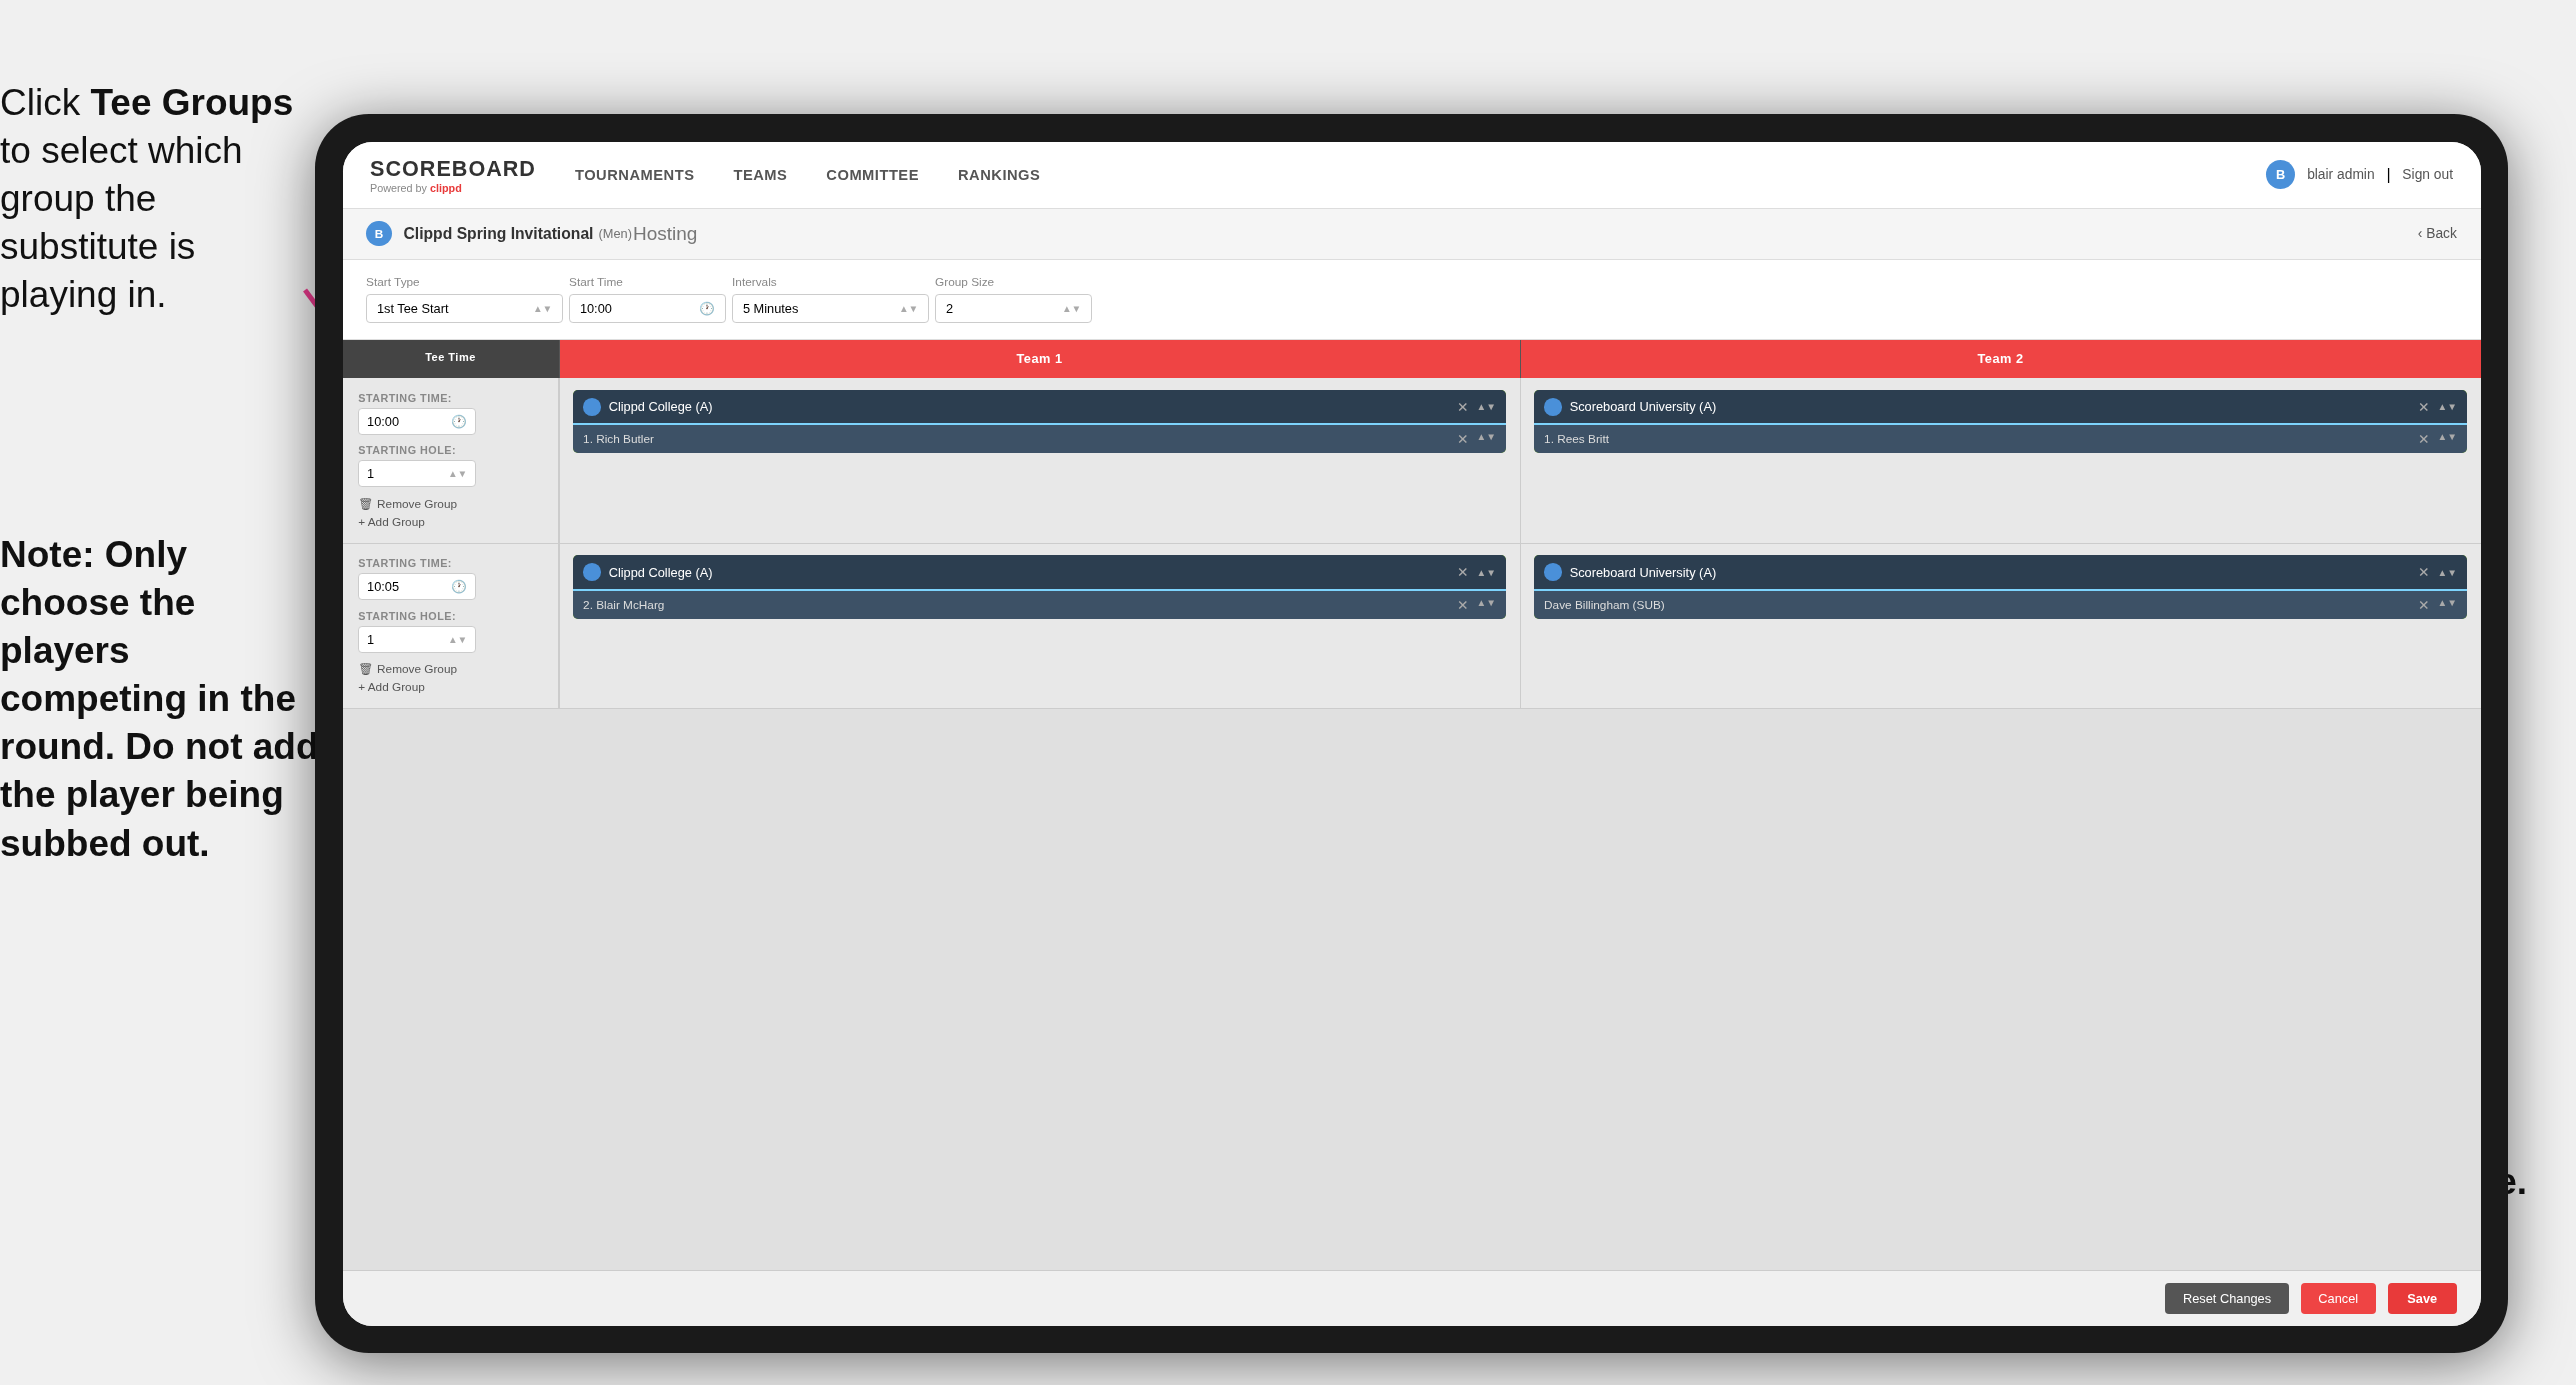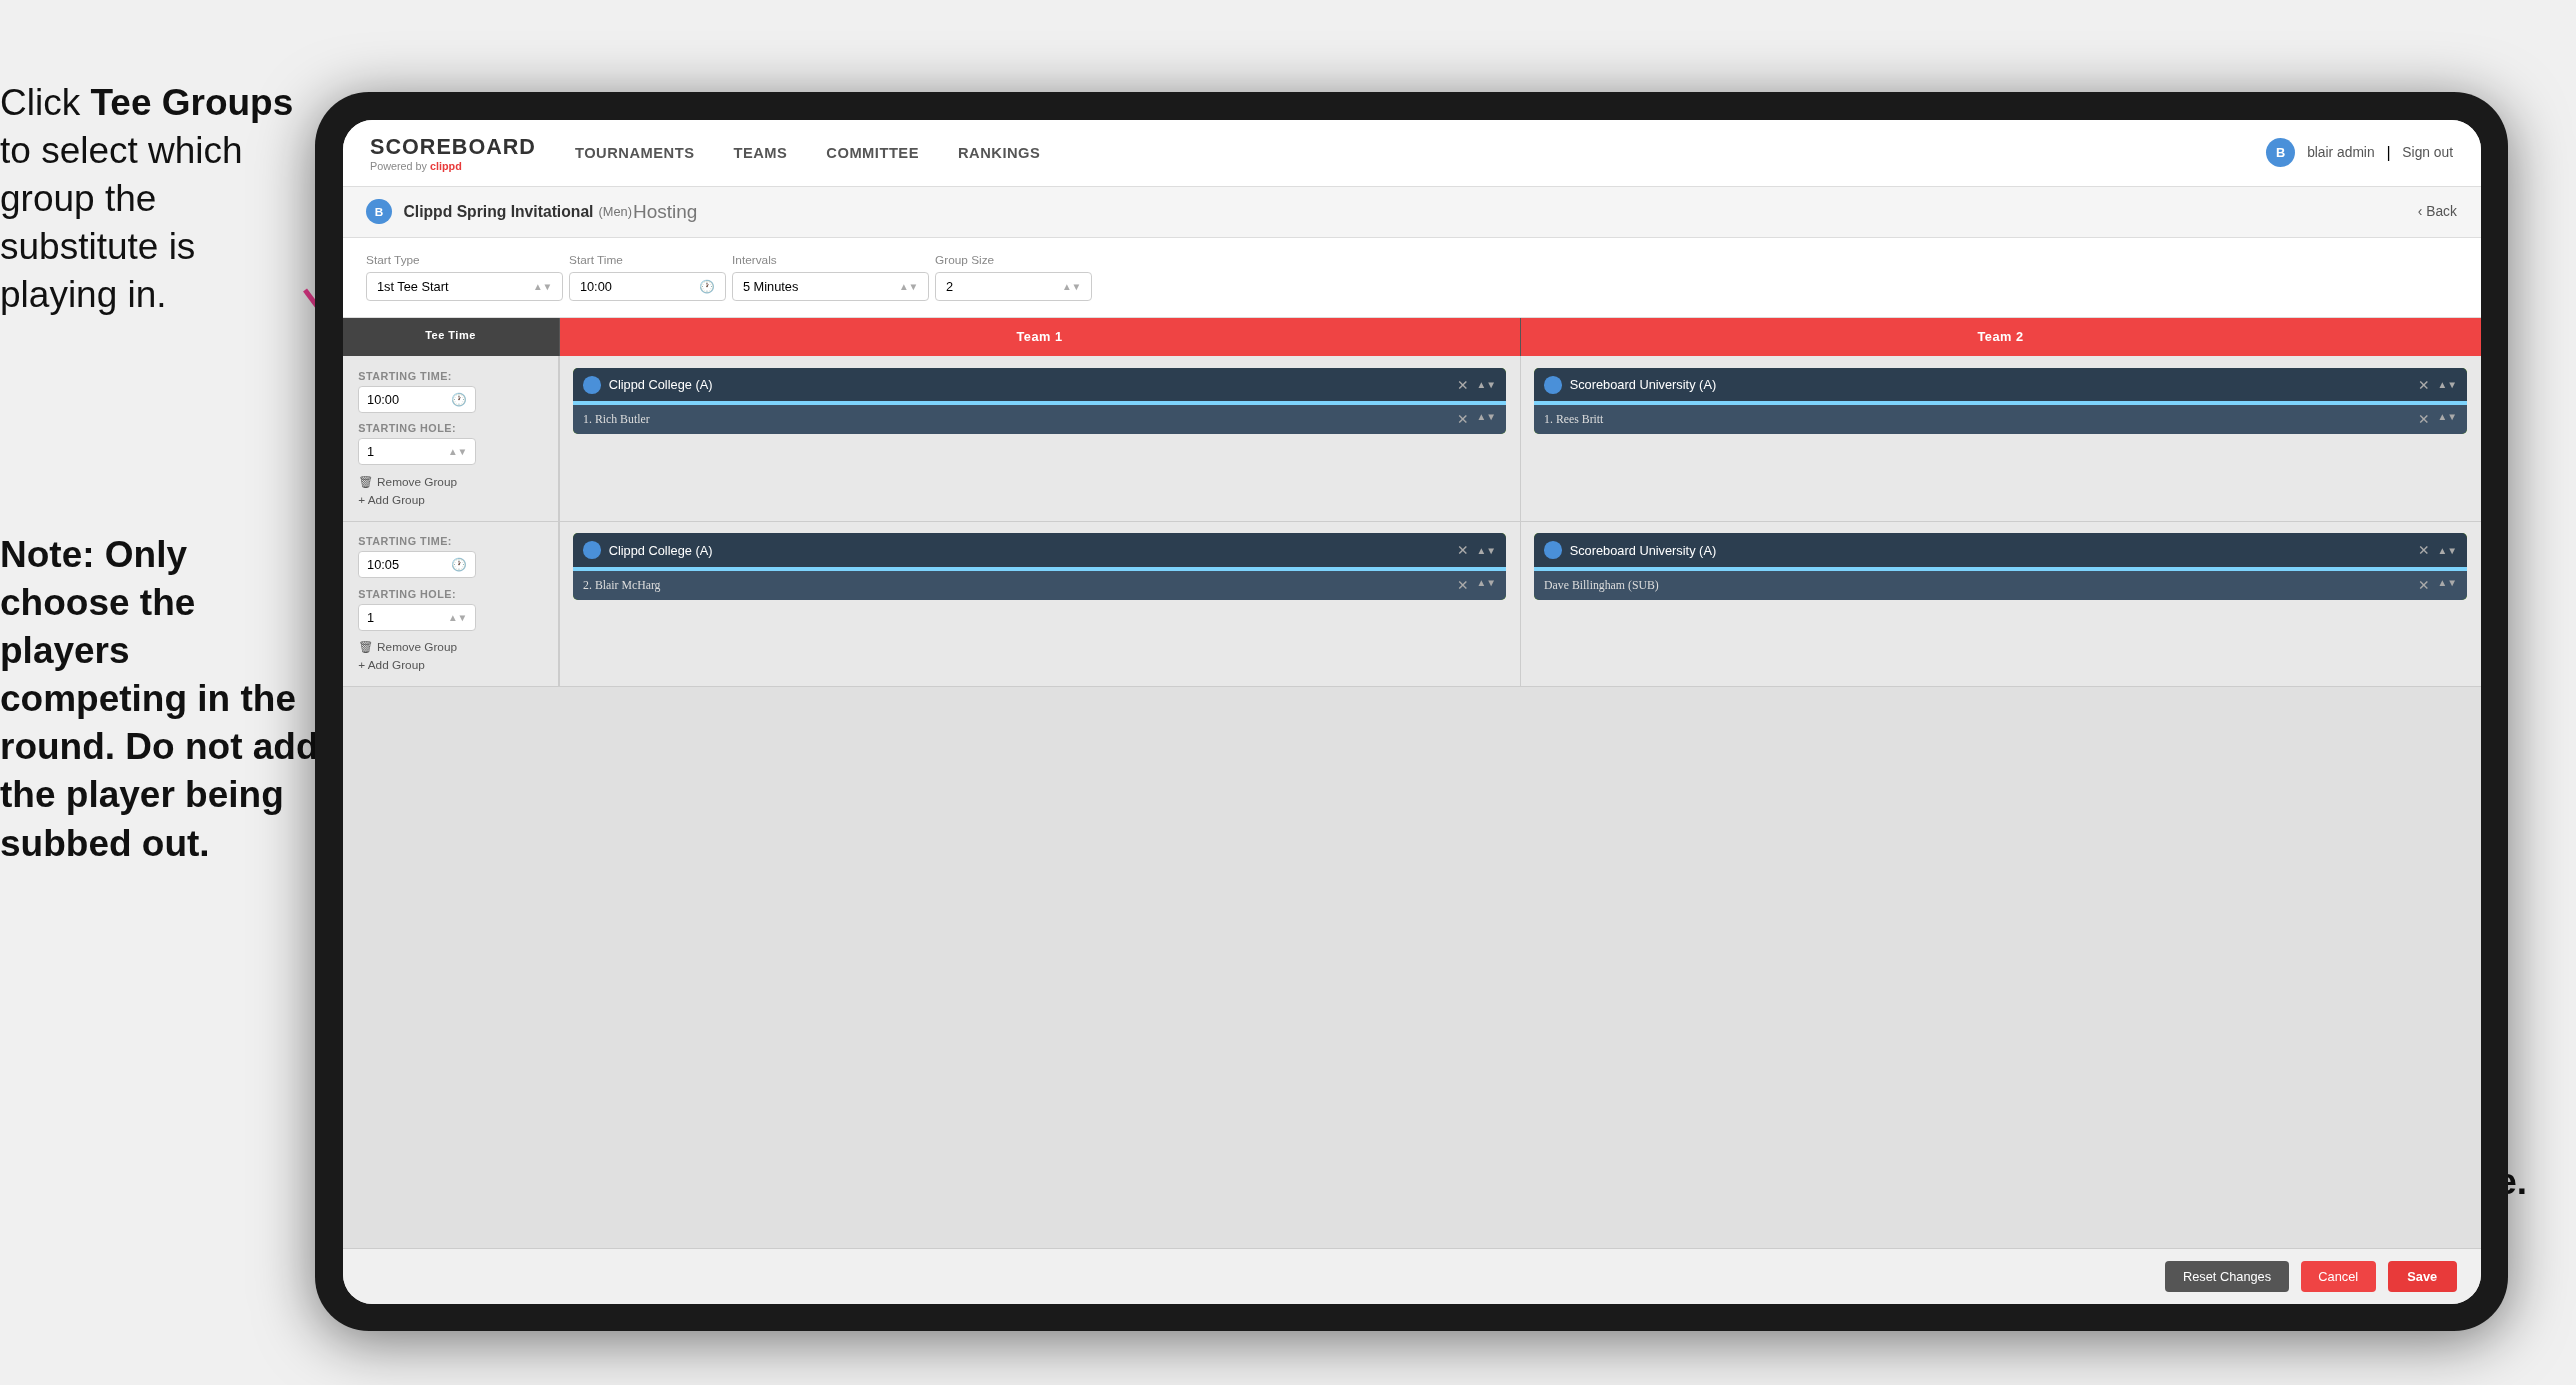--- a/index.html
+++ b/index.html
@@ -42,21 +42,21 @@
       bottom: 182px;
       font-size: 37px;
       color: #111;
     }
     .click-save-text b { font-weight: 900; }
 
     
     .tablet {
       position: absolute;
       left: 315px;
-      top: 92px;
+      top: 114px;
       width: 2193px;
       height: 1239px;
       background: #1a1a1a;
       border-radius: 54px;
       box-shadow: 0 9.8px 59px rgba(0,0,0,0.5);
       padding: 27.5px;
     }
 
     .tablet-screen {
       width: 100%;
@@ -357,22 +357,21 @@
       flex-direction: column;
       cursor: pointer;
     }
 
     
     .player-row {
       display: flex;
       align-items: center;
       padding: 5.9px 9.8px;
       background: #3d5166;
-      border-top: 4px solid #7dd3fc;
-      font-family: Liberation Serif, serif;
+      border-top: 2px solid #7dd3fc;
     }
     .player-row.sub-player {
       background: #3d5166;
     }
     .player-name {
       flex: 1;
       color: #ddd;
       font-size: 11.8px;
     }
     .player-actions {

